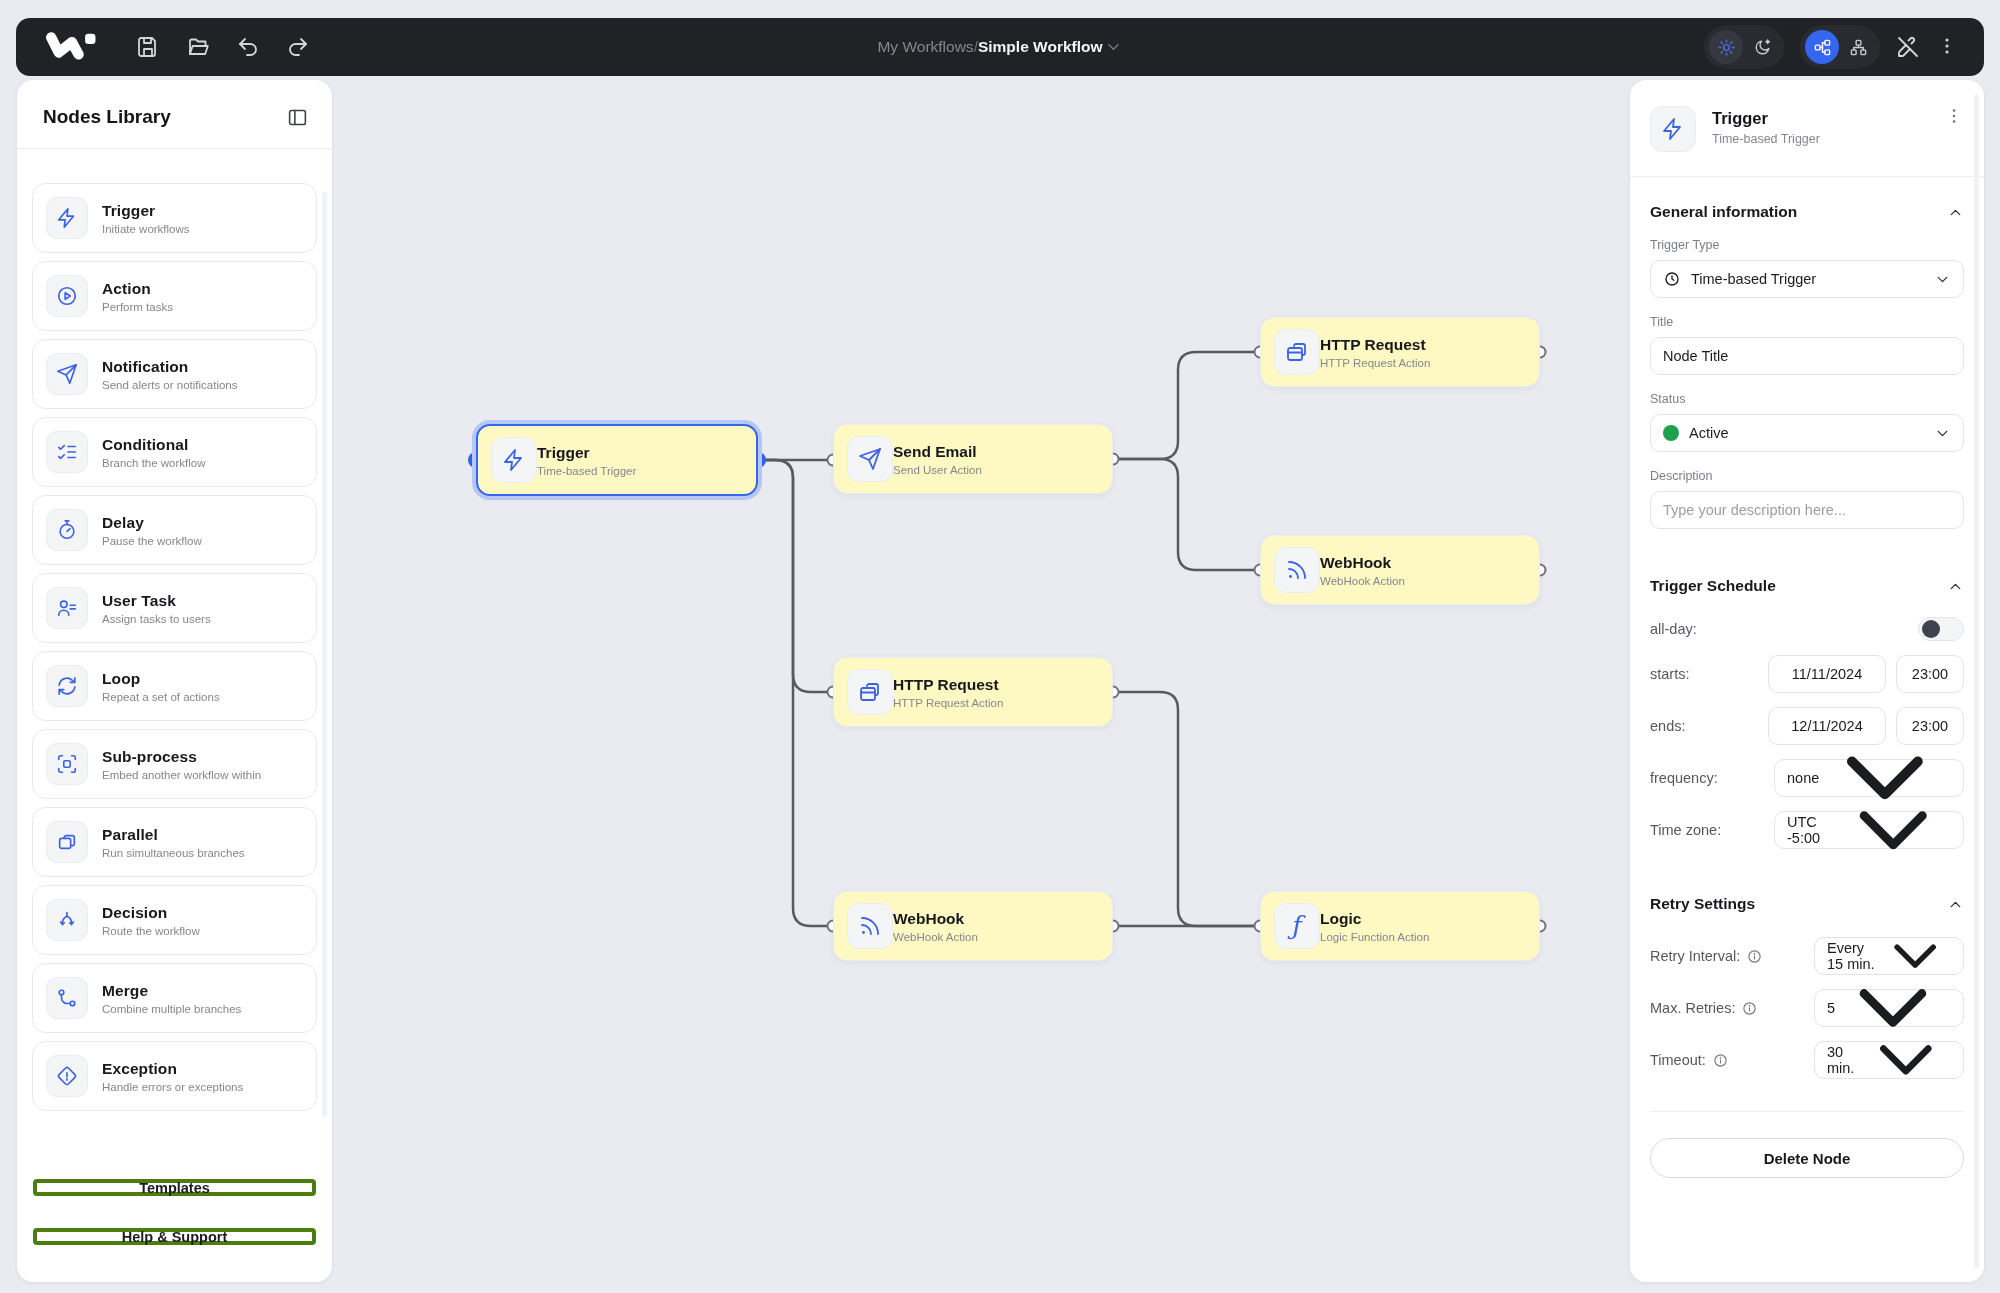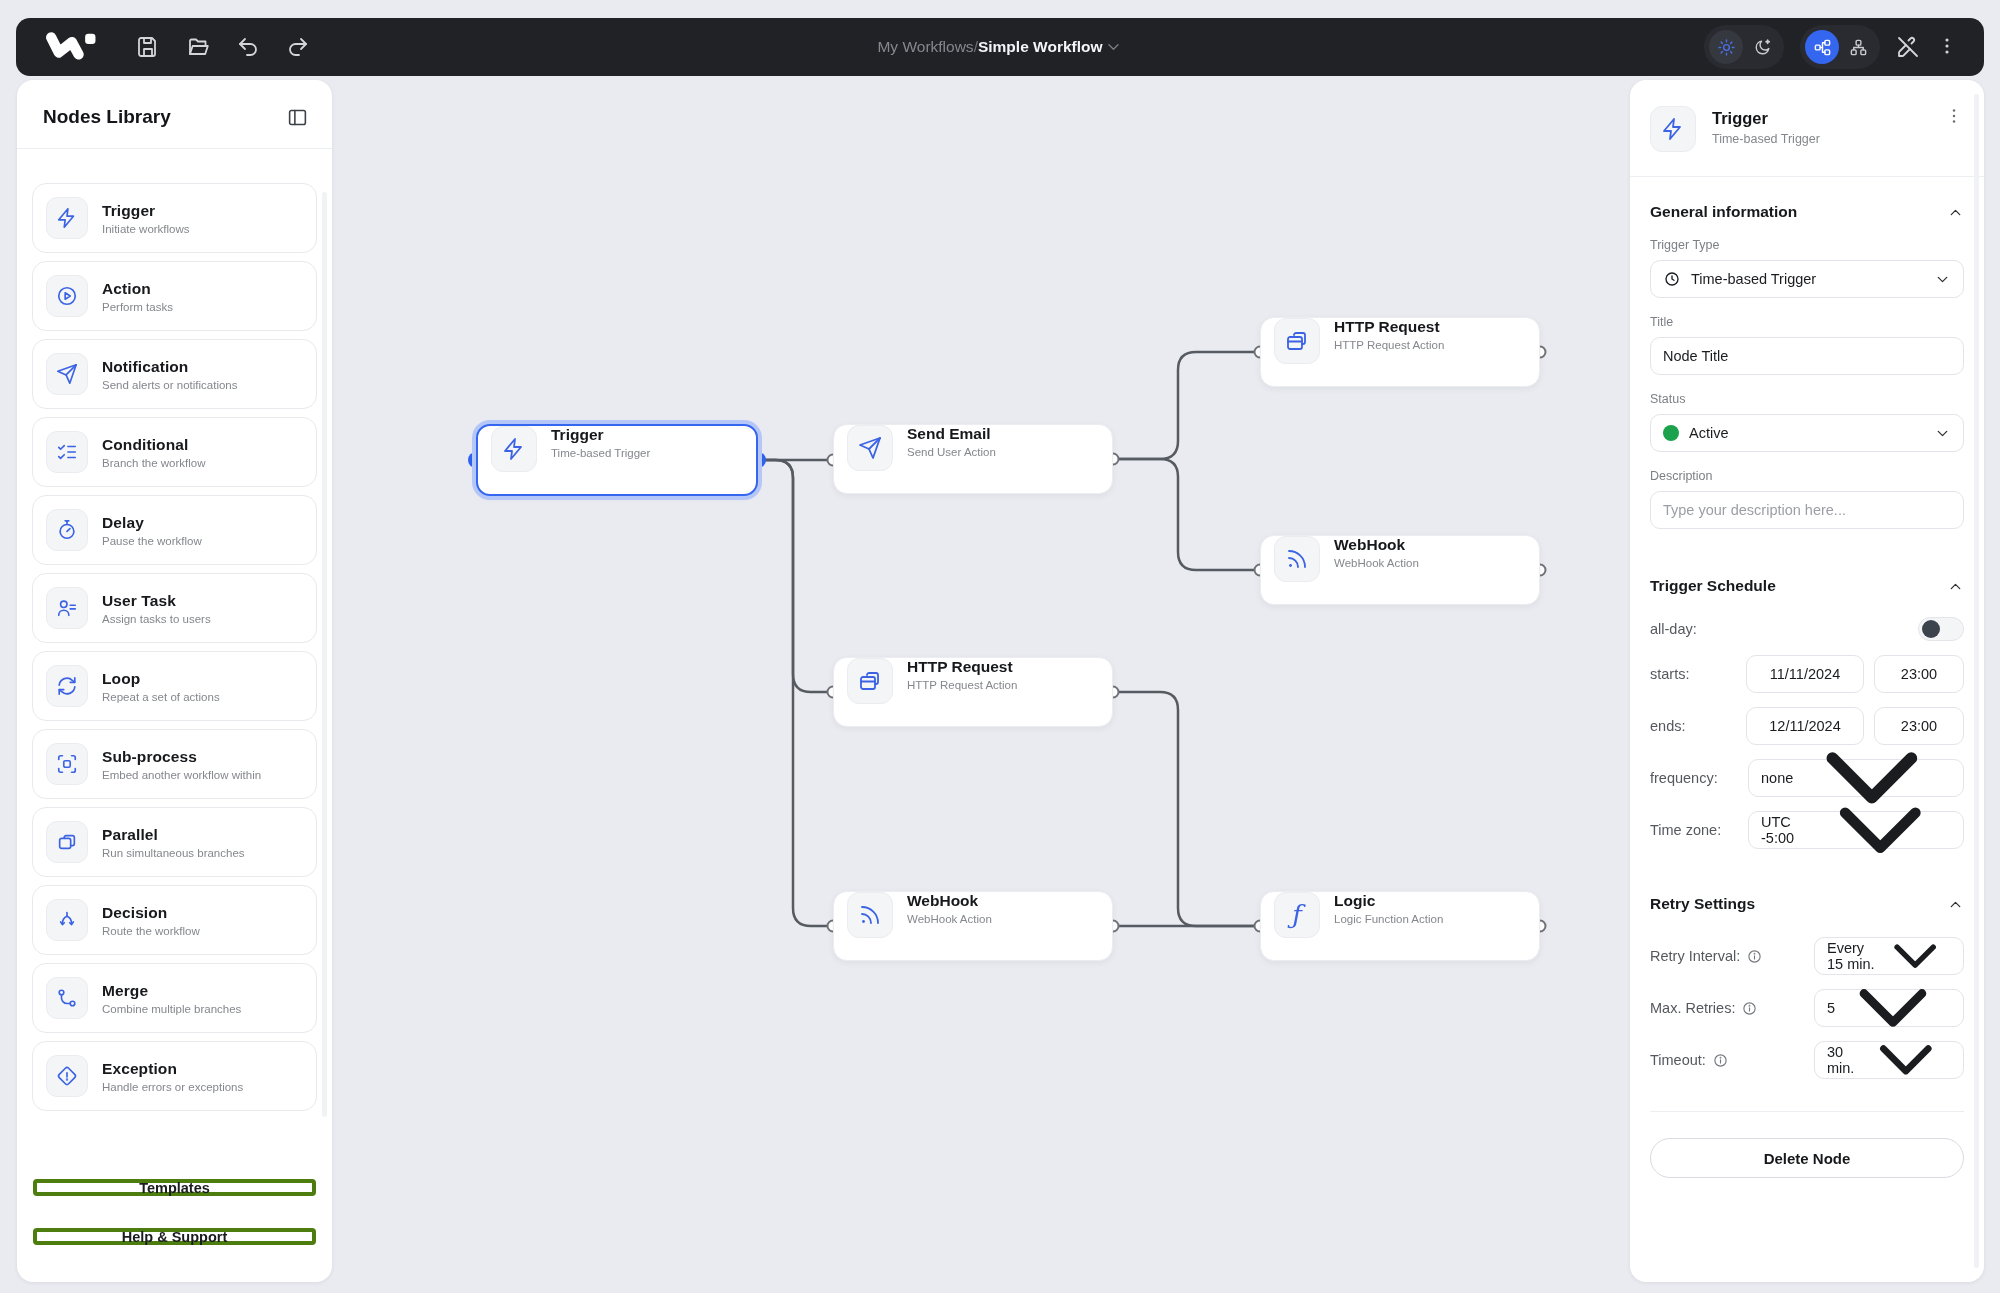--- a/index.html
+++ b/index.html
@@ -46,22 +46,22 @@
   .sb-btn { position:absolute; left:16px; right:16px; height:17px; border:4px solid #4d7c0f; border-radius:4px;
             background:#fff; display:flex; align-items:center; justify-content:center; font-size:14.5px;
             font-weight:bold; color:#1a1c1f; cursor:pointer; }
   .sb-btn.b1 { bottom:86px; } .sb-btn.b2 { bottom:37px; }
 
   
   .edges { position:absolute; left:0; top:0; width:2000px; height:1293px; z-index:1; }
   .edges path { stroke:#565a61; stroke-width:2.5; fill:none; }
   .h-open { fill:#ffffff; stroke:#6f7379; stroke-width:2; }
   .h-blue { fill:#2f63ee; stroke:none; }
-  .node { position:absolute; width:280px; height:70px; background:#ffffff; border:1px solid #ecedf0; border-radius:14px;
-          box-shadow:0 2px 6px rgba(25,28,35,0.06); display:flex; gap:14px; padding:0 13px;
+  .node { position:absolute; width:280px; height:70px; background:#fef9c3; border:1px solid #ecedf0; border-radius:14px;
+          box-shadow:0 2px 6px rgba(25,28,35,0.06); display:flex; align-items:center; padding:0 13px;
           z-index:2; cursor:pointer; }
   .node .tile { width:46px; height:46px; flex:0 0 46px; border-radius:12px; }
   .node .tile svg { width:24px; height:24px; }
   .node-txt { display:flex; flex-direction:column; gap:3px; }
   .node-txt b { font-size:15.5px; color:#16181b; }
   .node-txt small { font-size:11.5px; color:#84878d; }
   .node.selected { border:2px solid #3566f0; box-shadow:0 0 0 4px #b5c6f8, 0 2px 6px rgba(25,28,35,0.06); }
   .fn-glyph { font-family:"DejaVu Serif", serif; font-style:italic; font-size:26px; color:#3b63e4; line-height:1; }
 
   
@@ -86,22 +86,22 @@
   .fld .chev { margin-left:auto; width:17px; height:17px; color:#2c2f34; }
   .fld input { border:none; outline:none; width:100%; font-size:14.5px; color:#1a1c1f; background:transparent;
                font-family:"Liberation Sans", sans-serif; }
   .fld input::placeholder { color:#9b9ea5; }
   .dot-green { width:16px; height:16px; border-radius:50%; background:#1ca24c; flex:0 0 16px; }
   .row { display:flex; align-items:center; margin-top:14px; }
   .row-label { font-size:14.5px; color:#55585e; display:flex; align-items:center; gap:7px; }
   .row-right { margin-left:auto; display:flex; align-items:center; gap:10px; }
   .mini { height:38px; border:1px solid #e2e4e9; border-radius:10px; display:flex; align-items:center;
           justify-content:center; font-size:14.5px; color:#1a1c1f; background:#fff; cursor:pointer; }
-  .mini.date { width:118px; } .mini.time { width:90px; }
-  .dd-mid { width:216px; justify-content:flex-start; padding:0 12px; }
+  .mini.date { width:118px; } .mini.time { width:68px; }
+  .dd-mid { width:190px; justify-content:flex-start; padding:0 12px; }
   .dd-sm { width:150px; justify-content:flex-start; padding:4px 12px; }
   .toggle { width:46px; height:24px; background:#f4f5f7; border:1px solid #e3e5e9; border-radius:999px;
             position:relative; cursor:pointer; }
   .toggle .knob { position:absolute; left:3px; top:2px; width:18px; height:18px; border-radius:50%; background:#3d434d; }
   .info { width:15px; height:15px; color:#74777d; }
   .delete-btn { margin-top:26px; height:40px; border:1px solid #d8dbe0; border-radius:20px; background:#fff;
                 display:flex; align-items:center; justify-content:center; font-size:15px; font-weight:bold;
                 color:#16181b; cursor:pointer; }
   .insp-scroll { position:absolute; right:5px; top:14px; bottom:14px; width:5px; background:#f1f2f5; border-radius:3px; }
 </style>

